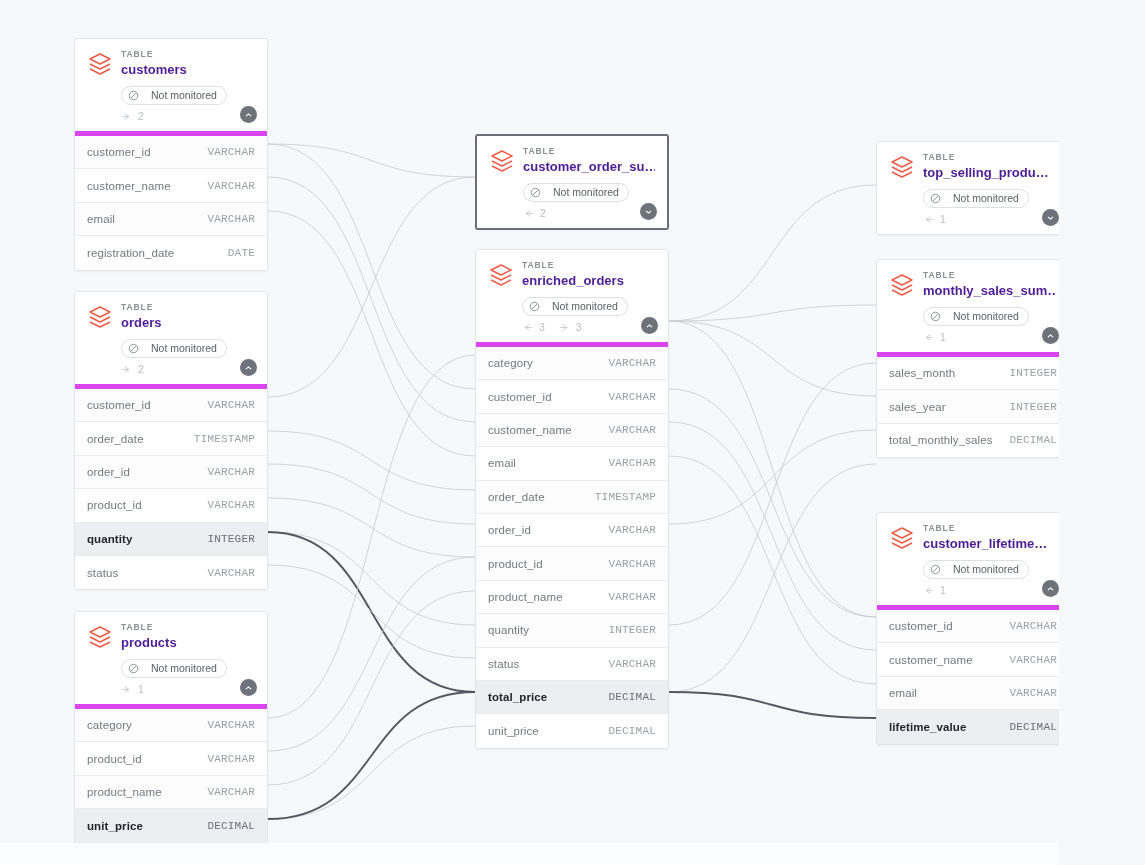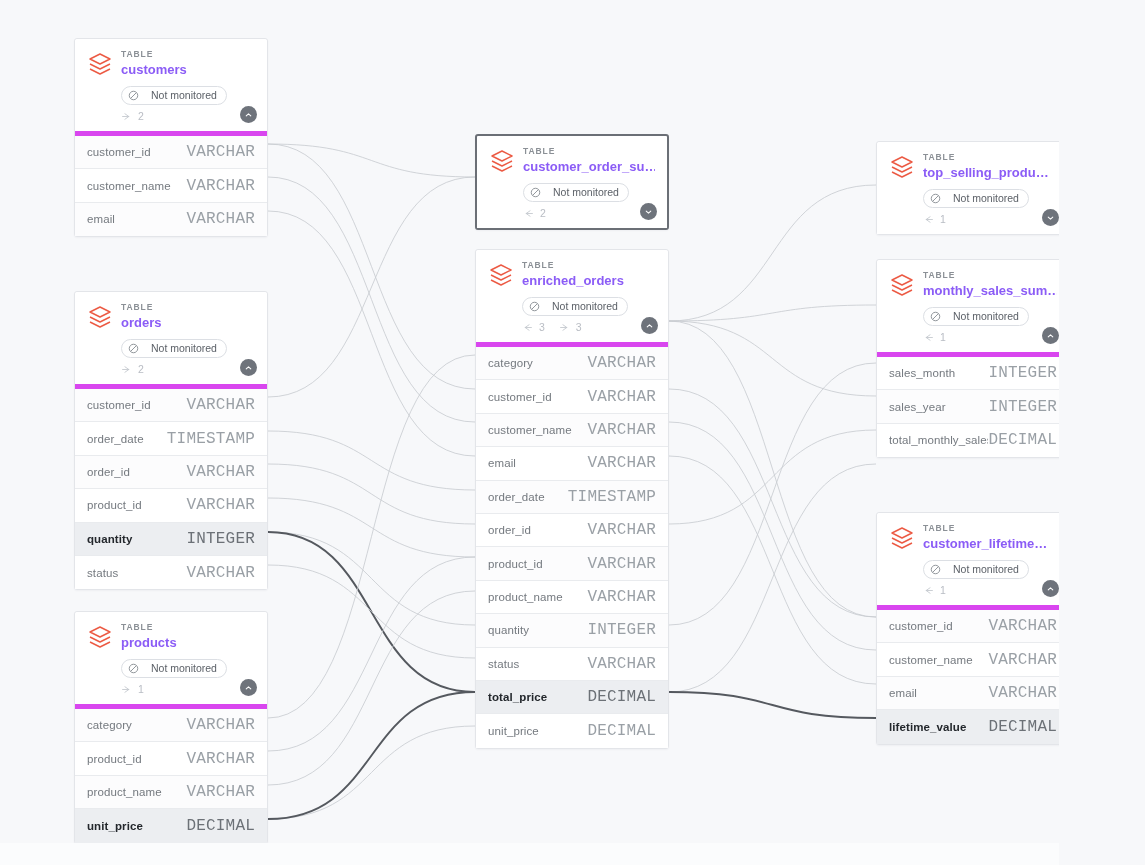--- a/index.html
+++ b/index.html
@@ -53,21 +53,21 @@
     font-size: 8.5px;
     letter-spacing: 0.9px;
     font-weight: 700;
     color: #8b9096;
     line-height: 11px;
     text-transform: uppercase;
   }
   .tname {
     font-size: 13px;
     font-weight: 700;
-    color: #8b5cf6;
+    color: #4c1d95;
     line-height: 17px;
     margin-top: 1px;
     white-space: nowrap;
     overflow: hidden;
     text-overflow: clip;
   }
   .badge {
     display: inline-flex;
     align-items: center;
     gap: 12px;
@@ -131,21 +131,21 @@
   .col-name {
     font-size: 11.5px;
     color: #74797f;
     letter-spacing: 0.1px;
     white-space: nowrap;
     overflow: hidden;
   }
   .col-row.hl .col-name { color: #23272c; font-weight: 700; }
   .col-type {
     font-family: "Liberation Mono", monospace;
-    font-size: 16px;
+    font-size: 11px;
     color: #9aa0a6;
     letter-spacing: 0.2px;
     white-space: nowrap;
   }
   .col-row.hl .col-type { color: #6c7177; }
 </style>
 </head>
 <body>
 
 <div id="canvas">
@@ -222,20 +222,24 @@
             <span class="col-type">VARCHAR</span>
           </div>
           <div class="col-row alt">
             <span class="col-name">customer_name</span>
             <span class="col-type">VARCHAR</span>
           </div>
           <div class="col-row">
             <span class="col-name">email</span>
             <span class="col-type">VARCHAR</span>
           </div>
+          <div class="col-row alt">
+            <span class="col-name">registration_date</span>
+            <span class="col-type">DATE</span>
+          </div>
         </div>
       </div>
       <div class="node" style="left: 74px; top: 291px; width: 194px;">
         <div class="node-header"><div class="hdr-top">
             <span class="tbl-icon"><svg viewBox="0 0 26 30" width="26" height="30">
                 <g fill="none" stroke="#ec5b45" stroke-width="1.5" stroke-linejoin="round">
                   <path d="M13 4 L23 9 L13 14 L3 9 Z"></path>
                   <path d="M3 14 L13 19 L23 14"></path>
                   <path d="M3 19 L13 24 L23 19"></path>
                 </g>

